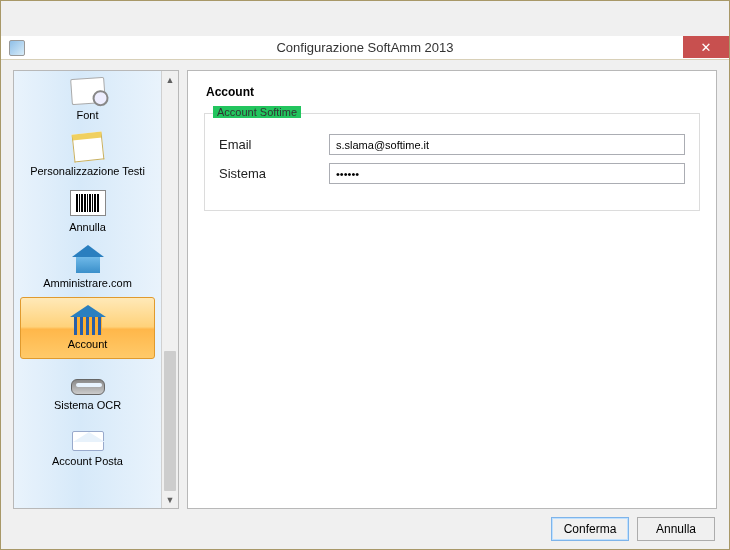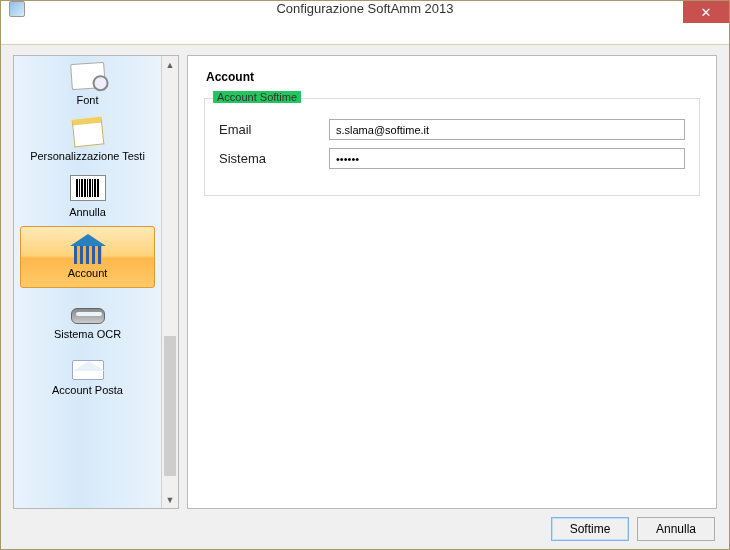--- a/index.html
+++ b/index.html
@@ -13,25 +13,27 @@
   .window {
     width: 730px;
     height: 550px;
     border: 1px solid #a89868;
     background: #f0f0f0;
     position: relative;
     display: flex;
     flex-direction: column;
   }
   .titlebar {
-    height: 44px;
-    background: #fff;
-    display: flex;
+    height: 24px;
+    background: #fff;
+    display: flex;
+    align-items: center;
     position: relative;
     border-bottom: 1px solid #d8d0b8;
+    margin-top: 35px;
   }
   .titlebar-icon {
     width: 16px; height: 16px;
     margin-left: 8px;
     background: linear-gradient(135deg,#8fbfe8,#d8ecf8);
     border: 1px solid #999;
     border-radius: 2px;
   }
   .titlebar-title {
     position: absolute;
@@ -253,20 +255,26 @@
                   <span class="t"></span>
                   <span></span>
                   <span class="t"></span>
                   <span></span>
                   <span></span>
                 </div>
             </div>
             <div class="label">Annulla</div>
           </div>
 
+          <div class="side-item">
+            <div class="icon-box">
+                <div class="ic-house"></div>
+              </div>
+            <div class="label">Amministrare.com</div>
+          </div>
 
           <div class="side-item selected">
             <div class="icon-box">
                 <div class="ic-account"></div>
               </div>
             <div class="label">Account</div>
           </div>
 
           <div class="side-item">
             <div class="icon-box">
@@ -304,17 +312,17 @@
           <div class="form-row">
             <div class="form-label">Sistema</div>
             <input class="form-input" type="text" value="••••••" style="">
           </div>
         </div>
       </div>
 
     </div>
 
     <div class="footer">
-      <button class="btn primary">Softime</button>
+      <button class="btn primary">Conferma</button>
       <button class="btn">Annulla</button>
     </div>
   </div>
 </div>
 
 </body></html>

